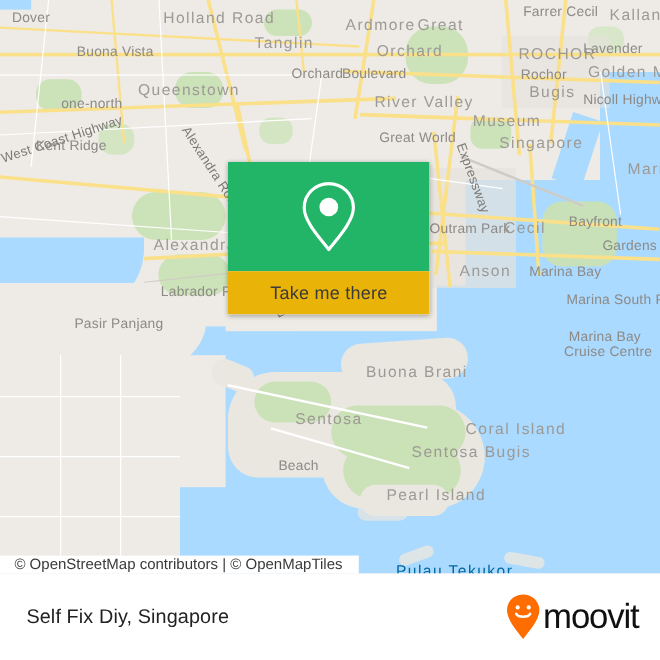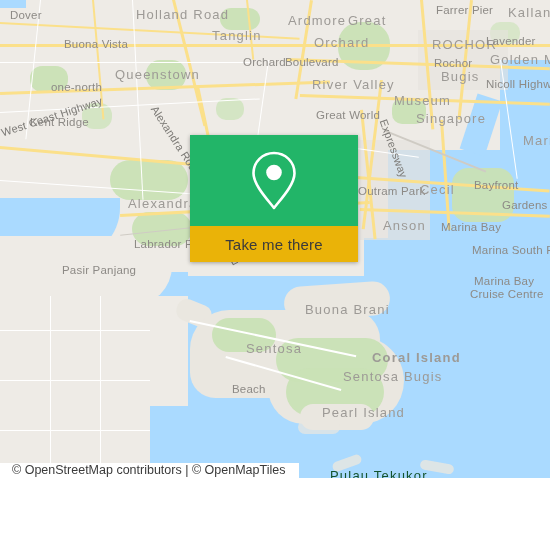--- a/index.html
+++ b/index.html
@@ -64,21 +64,21 @@
   .lbl {
     position: absolute;
     color: #8d8a86;
     white-space: nowrap;
     letter-spacing: .2px;
     line-height: 1;
     font-family: "Liberation Sans", sans-serif;
   }
   .lbl.big { font-size: 13px; color: #9d9a96; letter-spacing: 1.2px; }
   .lbl.mid { font-size: 11.5px; }
-  .lbl.water-lbl { color: #14532d; }
+  .lbl.water-lbl { color: #0369a1; }
   .lbl.road-lbl { color: #7c7a76; font-size: 11px; }
   .lbl.rot-a { transform: rotate(57deg); transform-origin: 0 0; }
   .lbl.rot-b { transform: rotate(-29deg); transform-origin: 0 0; }
   .lbl.rot-d { transform: rotate(-18deg); transform-origin: 0 0; }
   .lbl.rot-e { transform: rotate(70deg); transform-origin: 0 0; }
 
   
   #card {
     position: absolute;
     left: 190px; top: 135px;
@@ -246,21 +246,21 @@
 
     <div class="rail" style="left:380px;top:150px;width:110px;height:1.6px;transform:rotate(22deg);"></div>
     <div class="rail" style="left:120px;top:230px;width:90px;height:1.4px;transform:rotate(-6deg);"></div>
 
     <div id="map-labels">
         <div class="lbl mid" style="left: 10px; top: 10px;">Dover</div>
         <div class="lbl big" style="left: 136px; top: 8px;">Holland Road</div>
         <div class="lbl big" style="left: 212px; top: 29px;">Tanglin</div>
         <div class="lbl big" style="left: 288px; top: 14px;">Ardmore</div>
         <div class="lbl big" style="left: 348px; top: 14px;">Great</div>
-        <div class="lbl mid" style="left: 436px; top: 5px;">Farrer Pier</div>
+        <div class="lbl mid" style="left: 436px; top: 5px;">Farrer Cecil</div>
         <div class="lbl big" style="left: 508px; top: 6px;">Kallang</div>
         <div class="lbl mid" style="left: 64px; top: 39px;">Buona Vista</div>
         <div class="lbl big" style="left: 314px; top: 36px;">Orchard</div>
         <div class="lbl big" style="left: 432px; top: 38px;">ROCHOR</div>
         <div class="lbl mid" style="left: 486px; top: 36px;">Lavender</div>
         <div class="lbl big" style="left: 490px; top: 53px;">Golden Mile</div>
         <div class="lbl mid" style="left: 243px; top: 57px;">Orchard</div>
         <div class="lbl mid" style="left: 285px; top: 57px;">Boulevard</div>
         <div class="lbl mid" style="left: 434px; top: 58px;">Rochor</div>
         <div class="lbl big" style="left: 115px; top: 68px;">Queenstown</div>
@@ -280,21 +280,21 @@
         <div class="lbl mid" style="left: 502px; top: 200px;">Gardens by the Bay</div>
         <div class="lbl big" style="left: 383px; top: 219px;">Anson</div>
         <div class="lbl mid" style="left: 441px; top: 222px;">Marina Bay</div>
         <div class="lbl mid" style="left: 62px; top: 217px; margin-top: 48px;">Pasir Panjang</div>
         <div class="lbl mid" style="left: 134px; top: 239px;">Labrador Park</div>
         <div class="lbl mid" style="left: 472px; top: 245px;">Marina South Pier</div>
         <div class="lbl mid" style="left: 474px; top: 276px;">Marina Bay</div>
         <div class="lbl mid" style="left: 470px; top: 289px;">Cruise Centre</div>
         <div class="lbl big" style="left: 305px; top: 303px;">Buona Brani</div>
         <div class="lbl big" style="left: 246px; top: 342px;">Sentosa</div>
-        <div class="lbl big" style="left: 372px; top: 351px; font-weight: bold;">Coral Island</div>
+        <div class="lbl big" style="left: 388px; top: 351px;">Coral Island</div>
         <div class="lbl big" style="left: 343px; top: 370px;">Sentosa Bugis</div>
         <div class="lbl mid" style="left: 232px; top: 364px; margin-top: 20px;">Beach</div>
         <div class="lbl big" style="left: 322px; top: 406px;">Pearl Island</div>
         <div class="lbl big water-lbl" style="left: 330px; top: 469px;">Pulau Tekukor</div>
         <div class="lbl big water-lbl" style="left: 424px; top: 477px;">Pulau Renget</div>
       </div>
     <div id="map-road-labels">
         <div class="lbl road-lbl rot-a" style="left: 158px; top: 104px;">Alexandra Road</div>
         <div class="lbl road-lbl rot-d" style="left: 0px; top: 128px;">West Coast Highway</div>
         <div class="lbl road-lbl rot-e" style="left: 388px; top: 118px;">Expressway</div>
@@ -312,14 +312,26 @@
         <span>Take me there</span>
       </div>
     </div>
 
     <div id="attrib">
       <span>© OpenStreetMap contributors | © OpenMapTiles</span>
     </div>
 
   </div>
 
+  <div id="footer">
+    <div id="footer-title">Self Fix Diy, Singapore</div>
+    <div id="brand">
+      <svg width="30" height="40" viewBox="0 0 30 40">
+        <path d="M15 1.5 C7.3 1.5 1.5 7.4 1.5 14.6 C1.5 23 11 33 15 38.5 C19 33 28.5 23 28.5 14.6 C28.5 7.4 22.7 1.5 15 1.5 Z" fill="#ff6d00"></path>
+        <circle cx="10.4" cy="12.2" r="1.75" fill="#ffffff"></circle>
+        <circle cx="19.6" cy="12.2" r="1.75" fill="#ffffff"></circle>
+        <path d="M9.2 17.6 C11 20.8 19 20.8 20.8 17.6" fill="none" stroke="#ffffff" stroke-width="2.1" stroke-linecap="round"></path>
+      </svg>
+      <div id="brand-name">moovit</div>
+    </div>
+  </div>
 
 </div>
 
 </body></html>

